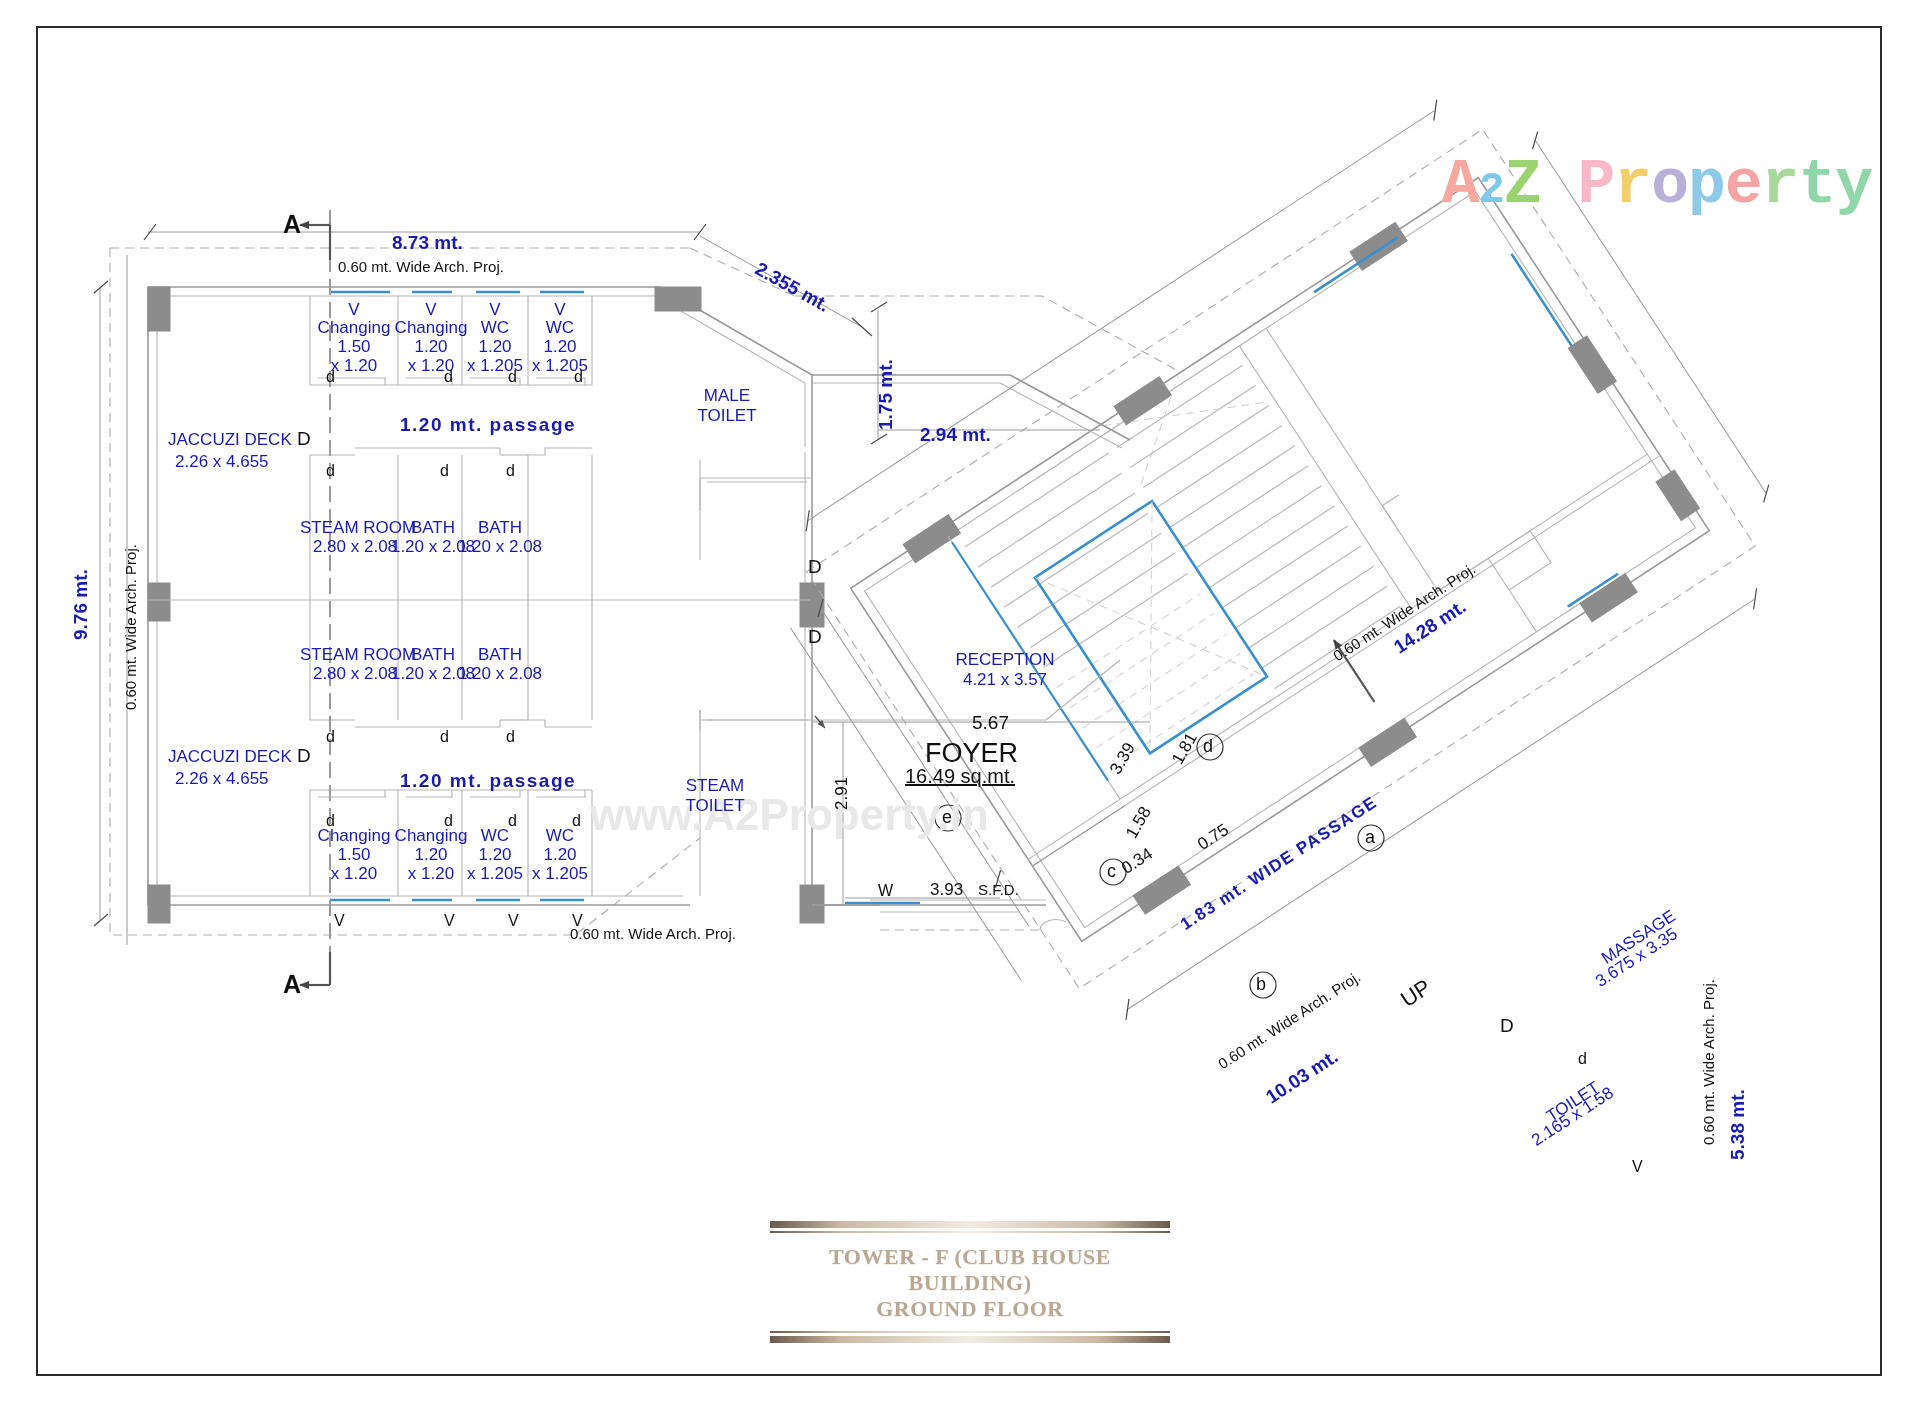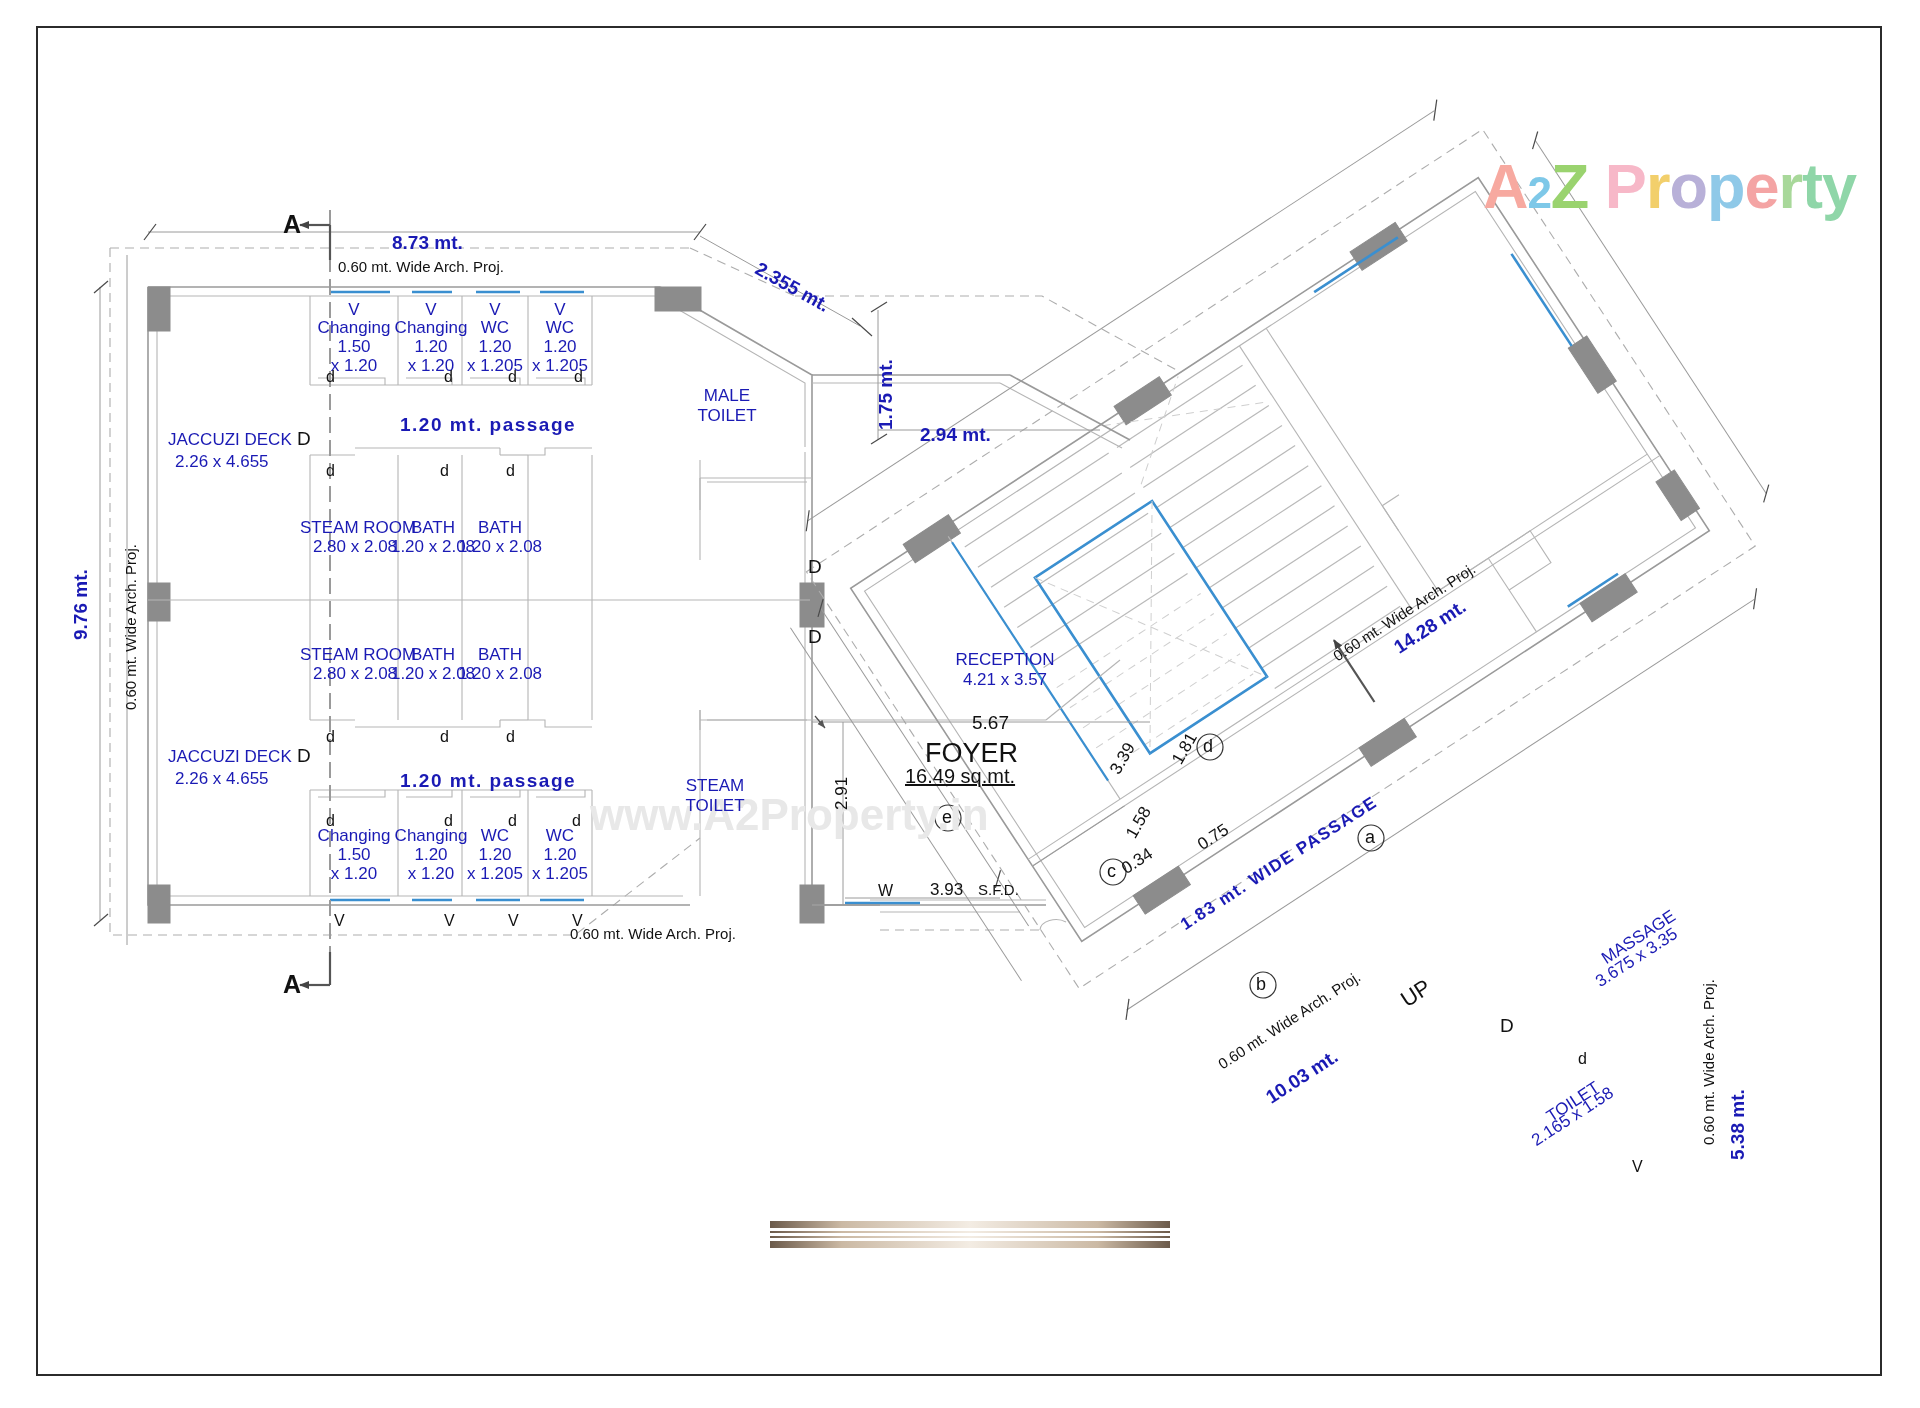--- a/index.html
+++ b/index.html
@@ -18,22 +18,22 @@
   .lbl.ctr{text-align:center;}
   .dim{position:absolute;color:#1a1ab4;font-weight:bold;font-size:19px;white-space:nowrap;}
   .dimk{position:absolute;color:#111;font-size:19px;white-space:nowrap;}
   .mark{position:absolute;color:#111;font-size:19px;white-space:nowrap;}
   .smark{position:absolute;color:#111;font-size:16px;white-space:nowrap;}
   .proj{position:absolute;color:#111;font-size:15px;white-space:nowrap;}
   .bigA{position:absolute;color:#111;font-size:25px;font-weight:bold;}
   .foyer-t{position:absolute;color:#111;font-size:27px;white-space:nowrap;}
   .foyer-s{position:absolute;color:#111;font-size:20px;white-space:nowrap;text-decoration:underline;}
   
-  #wm-logo{position:absolute;right:64px;top:150px;font-size:63px;font-weight:bold;
-    font-family:Liberation Sans, sans-serif;letter-spacing:-1px;white-space:nowrap;}
+  #wm-logo{position:absolute;right:48px;top:150px;font-size:63px;font-weight:bold;
+    font-family:Liberation Mono, monospace;letter-spacing:-1px;white-space:nowrap;}
   #wm-logo .a{color:#f7a9a0;} #wm-logo .two{color:#7ec8e8;font-size:44px;}
   #wm-logo .z{color:#9ad36f;} #wm-logo .p1{color:#f7b8c8;} #wm-logo .p2{color:#f2cf6b;}
   #wm-logo .p3{color:#b8b0d8;} #wm-logo .p4{color:#8fc9e8;} #wm-logo .p5{color:#f4a4a4;}
   #wm-logo .p6{color:#a8d89a;} #wm-logo .p7{color:#8fd6a8;}
   #wm-url{position:absolute;left:590px;top:790px;font-size:44px;color:#e8e8e8;
     font-weight:bold;white-space:nowrap;}
   
   #title-block{position:absolute;left:770px;top:1218px;width:400px;text-align:center;}
   #title-block .rule{height:7px;margin:3px 0;
     background:linear-gradient(90deg,#6b5a4a 0%,#cbb9a4 18%,#f3ece3 50%,#cbb9a4 82%,#6b5a4a 100%);}
@@ -462,17 +462,21 @@
   <div>
     <div class="smark" style="left:572px;top:812px">d</div>
     <div class="lbl ctr" style="left:528px;top:826px;width:64px">WC</div>
     <div class="lbl ctr" style="left:528px;top:845px;width:64px">1.20</div>
     <div class="lbl ctr" style="left:524px;top:864px;width:72px">x 1.205</div>
   </div>
 
   <div id="title-block">
     <div class="rule"></div>
     <div class="rule thin"></div>
+    <div class="pad">
+      <div class="t1">TOWER - F (CLUB HOUSE BUILDING)</div>
+      <div class="t2">GROUND FLOOR</div>
+    </div>
     <div class="rule thin"></div>
     <div class="rule"></div>
   </div>
 
 </div>
 
 </body></html>

